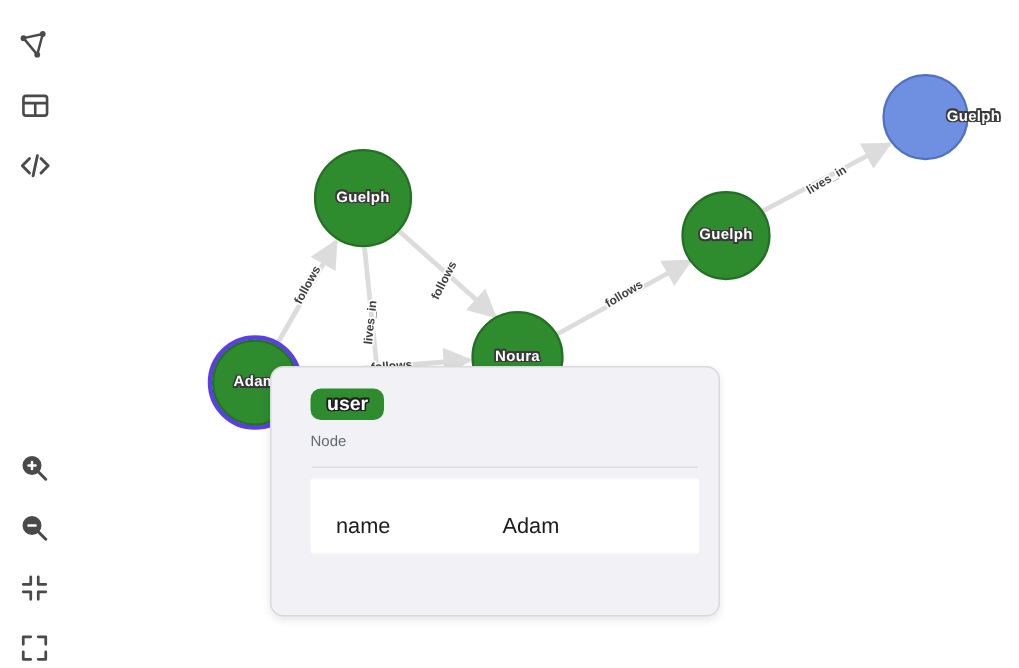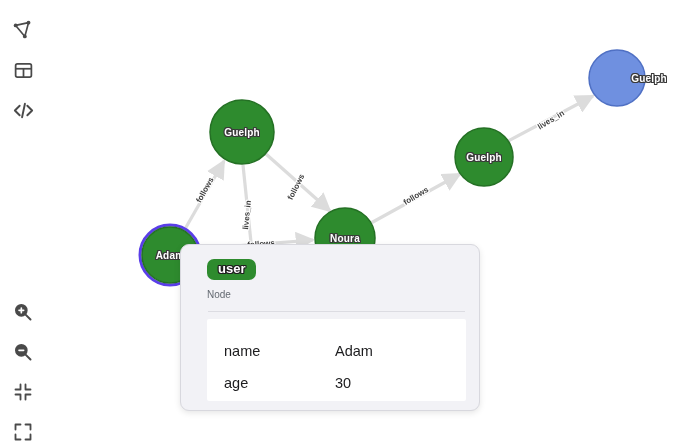--- a/index.html
+++ b/index.html
@@ -255,18 +255,14 @@
 
 <div id="info-panel">
   <div id="panel-badge">user</div>
   <div id="panel-kind">Node</div>
   <div id="panel-divider"></div>
   <div id="panel-table">
     <div class="prop-row">
       <div class="prop-key">name</div>
       <div class="prop-val">Adam</div>
     </div>
-    <div class="prop-row">
-      <div class="prop-key">age</div>
-      <div class="prop-val">30</div>
-    </div>
   </div>
 </div>
 
 </body></html>

